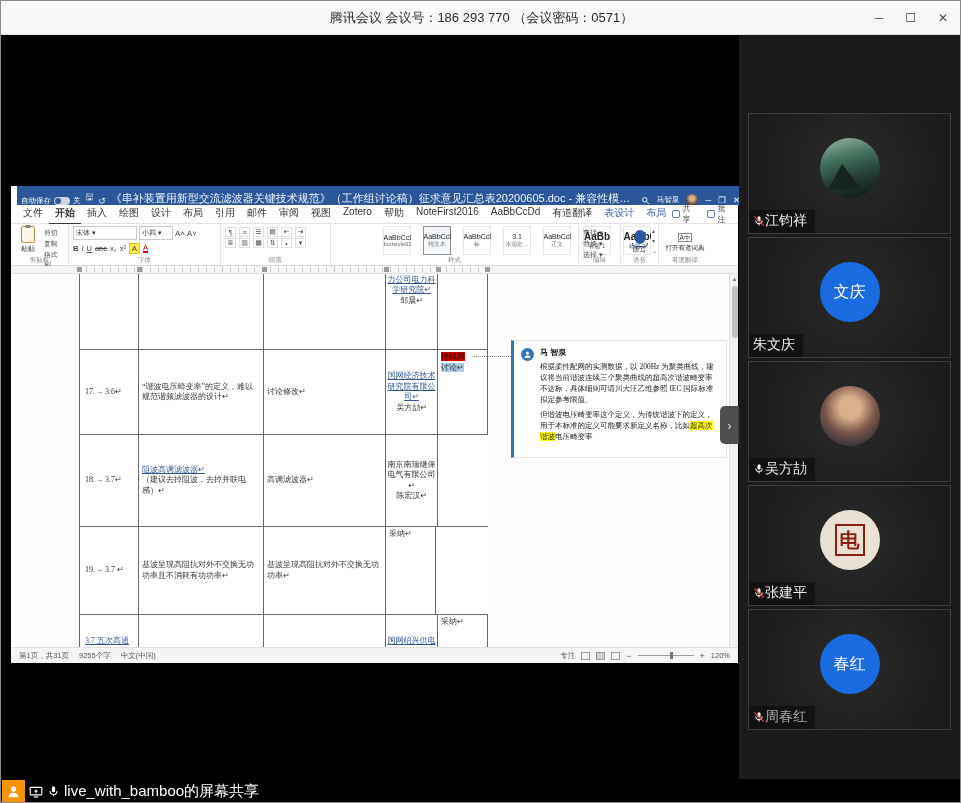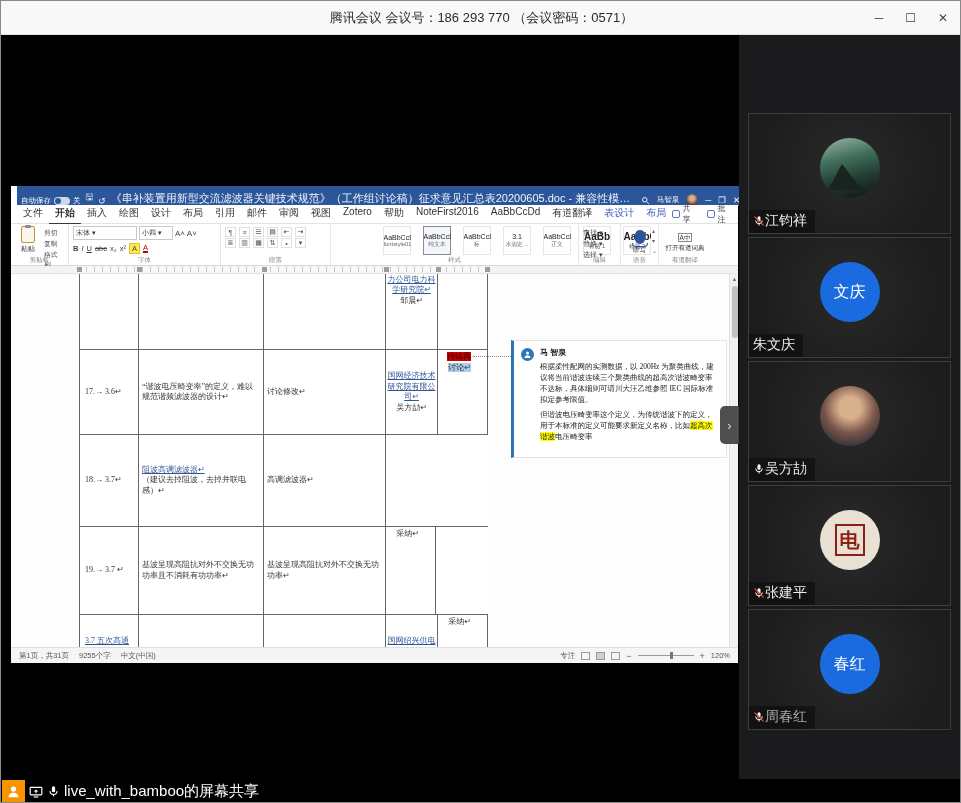--- a/index.html
+++ b/index.html
@@ -83,21 +83,21 @@
   .docarea{position:absolute;left:0;top:88px;width:100%;height:373px;background:#fdfdfd;overflow:hidden;
            font-family:"Liberation Serif",serif;}
   .page{position:absolute;left:68px;top:0;width:409px;height:373px;background:#fff;}
   .trow{display:flex;border-bottom:1px solid #666;}
   .cell{border-right:1px solid #666;padding:2px 3px;font-size:8px;line-height:10.5px;color:#333;
         display:flex;flex-direction:column;justify-content:center;overflow:hidden;}
   .cell.c0{width:60px;border-left:1px solid #666;padding-left:5px;}
   .cell.c1{width:125px;}
   .cell.c2{width:122px;}
   .cell.c3{width:52px;text-align:center;padding:2px 1px;}
-  .cell.c4{width:50px;justify-content:flex-start;text-align:right;padding-right:16px;}
+  .cell.c4{width:50px;justify-content:flex-start;padding-right:16px;}
   .r0 .cell{justify-content:flex-start;}
   .r0 .cell .inner{margin-top:-12px;}
   .seg.u{color:#2f5496;text-decoration:underline;}
   .seg.red{background:#cf0000;color:#2b0000;}
   .seg.sel{background:#aecdeb;}
   .connector{position:absolute;left:462px;top:82px;width:40px;border-top:1px dotted #8a8a8a;}
   .comment-card{position:absolute;left:500px;top:66px;width:216px;min-height:118px;background:#fff;
                 border:1px solid #e4e4e4;border-left:3px solid #2e75b6;padding:6px 8px 8px 26px;}
   .cc-avatar{position:absolute;left:7px;top:7px;width:13px;height:13px;border-radius:50%;background:#2e75b6;
              display:flex;align-items:center;justify-content:center;}
@@ -379,20 +379,23 @@
               <div class="trow" style="height: 92px;">
                 <div class="cell c0">
                   <div class="inner"><span class="seg">18.→ 3.7↵</span></div>
                 </div>
                 <div class="cell c1">
                   <div class="inner"><span class="seg u">阻波高调滤波器↵</span><br><span class="seg">（建议去掉阻波，去掉并联电感）↵</span></div>
                 </div>
                 <div class="cell c2">
                   <div class="inner"><span class="seg">高调滤波器↵</span></div>
                 </div>
+                <div class="cell c3">
+                  <div class="inner"><span class="seg">南京南瑞继保电气有限公司↵</span><br><span class="seg">陈宏汉↵</span></div>
+                </div>
               </div>
               <div class="trow" style="height: 88px;">
                 <div class="cell c0">
                   <div class="inner"><span class="seg">19.→ 3.7 ↵</span></div>
                 </div>
                 <div class="cell c1">
                   <div class="inner"><span class="seg">基波呈现高阻抗对外不交换无功功率且不消耗有功功率↵</span></div>
                 </div>
                 <div class="cell c2">
                   <div class="inner"><span class="seg">基波呈现高阻抗对外不交换无功功率↵</span></div>

